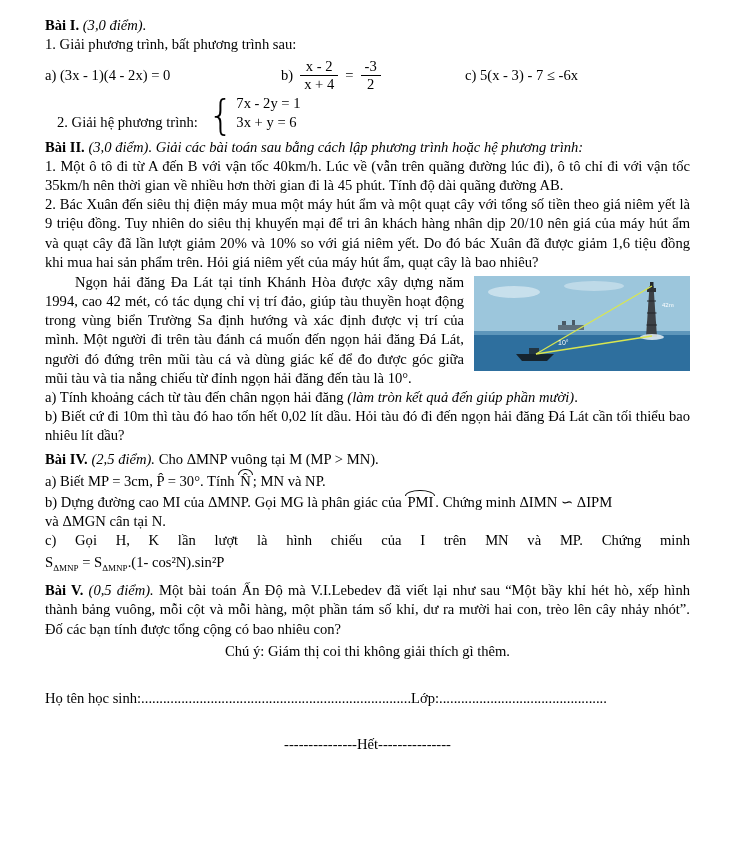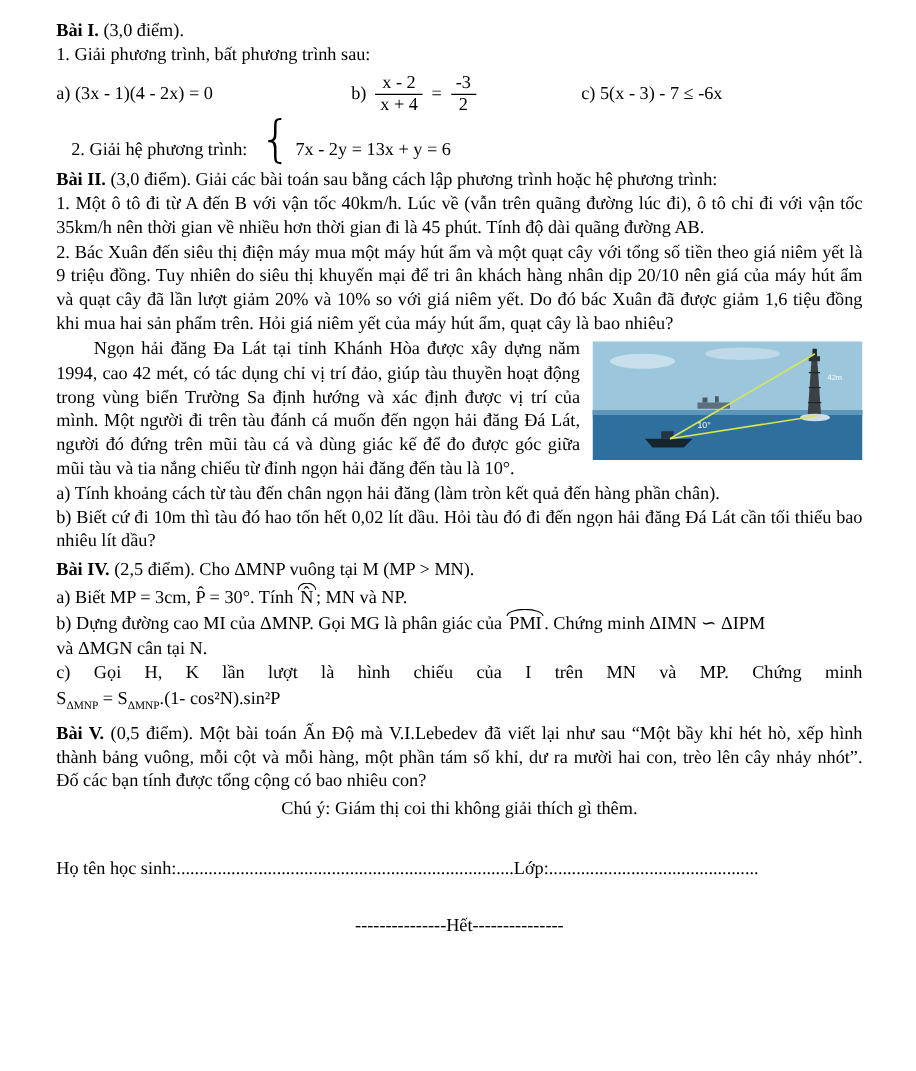--- a/index.html
+++ b/index.html
@@ -6,36 +6,36 @@
   html,body { background:#ffffff; }
   .page {
     width:733px; height:857px; background:#fff; overflow:hidden;
     padding:16px 43px 0 45px;
     font-family:"Liberation Serif", serif;
     font-size:14.6px; line-height:1.315; color:#000;
   }
   p { margin:0; }
   .just { text-align:justify; }
   .bold { font-weight:bold; }
-  .it { }
+  .it { font-style:italic; }
   .sec { margin-bottom:1px; }
 
   
   .eq-row { display:flex; align-items:center; margin:4px 0 2px;gap:18px; }
   .eq-cell-a { width:218px; }
   .eq-cell-b { width:166px; display:flex; align-items:center; gap:7px; }
   .eq-cell-c { flex:1; }
   .frac { display:inline-block; text-align:center; vertical-align:middle; line-height:1.12; }
   .frac .num { display:block; padding:0 4px; border-bottom:1.2px solid #000; }
   .frac .den { display:block; padding:0 4px; }
 
   
   .sys-row { display:flex; align-items:flex-end; margin:2px 12px 5px; }
   .brace { font-family:"DejaVu Sans", sans-serif; font-size:40px; font-weight:200; line-height:.9; margin:0 3px 0 10px; }
-  .sys-eqs { display:inline-flex; flex-direction:row; line-height:1.32;font-family:Liberation Serif, serif; }
+  .sys-eqs { display:inline-flex; flex-direction:column; line-height:1.32;font-family:Liberation Serif, serif; }
 
   
   .figure { float:right; width:216px; height:95px; margin:3px 0 4px 10px; display:block; }
   .indent { text-indent:30px; }
 
   
   .widehat { position:relative; display:inline-block; padding:0 2px; }
   .widehat::before {
     content:""; position:absolute; left:0; right:0; top:-3px; height:5px;
     border:1px solid #000; border-bottom:none;
@@ -122,21 +122,21 @@
         <rect x="55" y="72" width="10" height="6" fill="#223542"></rect>
       </g>
 
       <line x1="178" y1="10" x2="62" y2="78" stroke-width="1.3" stroke="#d9e650"></line>
       <line x1="62" y1="78" x2="178" y2="60" stroke-width="1.3" stroke="#d9e650"></line>
       <text x="84" y="69" font-size="7" fill="#ffffff" font-family="Liberation Sans, sans-serif">10°</text>
       <text x="188" y="31" font-size="6" fill="#ffffff" font-family="Liberation Sans, sans-serif">42m</text>
     </svg>
 
     <p class="just indent">Ngọn hải đăng Đa Lát tại tỉnh Khánh Hòa được xây dựng năm 1994, cao 42 mét, có tác dụng chỉ vị trí đảo, giúp tàu thuyền hoạt động trong vùng biển Trường Sa định hướng và xác định được vị trí của mình. Một người đi trên tàu đánh cá muốn đến ngọn hải đăng Đá Lát, người đó đứng trên mũi tàu cá và dùng giác kế để đo được góc giữa mũi tàu và tia nắng chiếu từ đỉnh ngọn hải đăng đến tàu là 10°.</p>
-    <p class="just"><span>a) Tính khoảng cách từ tàu đến chân ngọn hải đăng </span><span class="it">(làm tròn kết quả đến hàng phần chân)</span><span>.</span></p>
+    <p class="just"><span>a) Tính khoảng cách từ tàu đến chân ngọn hải đăng </span><span class="it">(làm tròn kết quả đến giúp phần mười)</span><span>.</span></p>
     <p class="just">b) Biết cứ đi 10m thì tàu đó hao tốn hết 0,02 lít dầu. Hỏi tàu đó đi đến ngọn hải đăng Đá Lát cần tối thiểu bao nhiêu lít dầu?</p>
   </section>
 
   <section class="sec mt4">
     <p><span class="bold">Bài IV.</span> <span class="it">(2,5 điểm).</span> <span>Cho ΔMNP vuông tại M (MP &gt; MN).</span></p>
     <p class="qa-line"><span>a) Biết MP = 3cm, </span><span>P̂</span><span> = 30°. Tính </span><span class="widehat">N̂</span><span>; MN và NP.</span></p>
     <p class="just"><span>b) Dựng đường cao MI của ΔMNP. Gọi MG là phân giác của </span><span class="widehat">PMI</span><span>. Chứng minh ΔIMN ∽ ΔIPM</span></p>
     <p>và ΔMGN cân tại N.</p>
     <p class="spread">c) Gọi H, K lần lượt là hình chiếu của I trên MN và MP. Chứng minh</p>
     <p class="formula-line"><span>S</span><sub>ΔMNP</sub><span> = S</span><sub>ΔMNP</sub><span>.(1- cos²N).sin²P</span></p>

